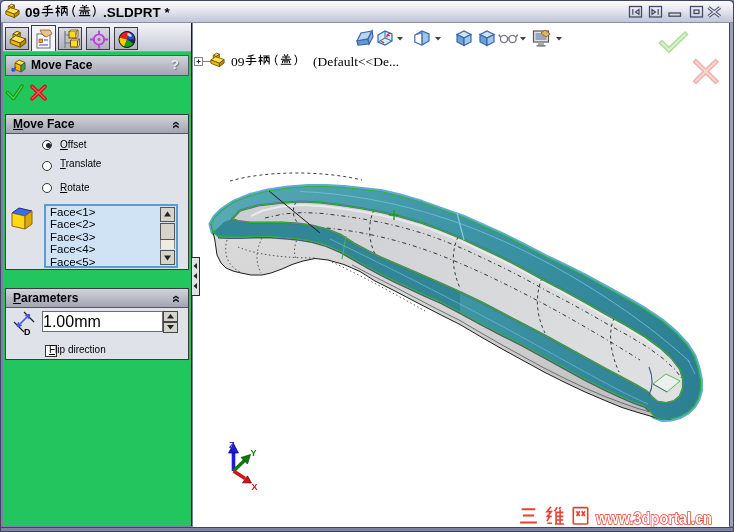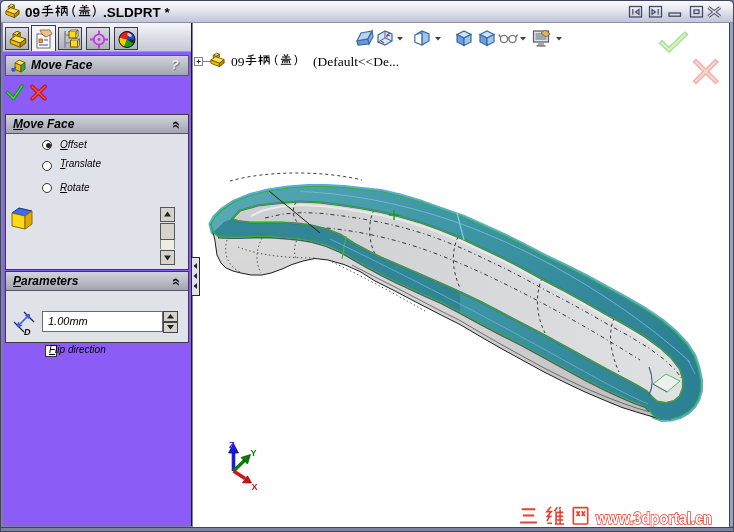--- a/index.html
+++ b/index.html
@@ -2,40 +2,40 @@
 <html><head>
 <meta charset="utf-8">
 <style>
 html,body{margin:0;padding:0;background:#fff;}
 *{box-sizing:border-box;}
 #win{position:relative;width:734px;height:532px;background:#7c82a0;font-family:"Liberation Sans",sans-serif;overflow:hidden;}
 #titlebar{position:absolute;left:1px;top:1px;width:732px;height:22px;
  background:linear-gradient(#fbfbfd 0%,#e8e9f0 40%,#d0d3e2 75%,#c2c6d8 100%);
  border-top-left-radius:4px;border-top-right-radius:4px;border-bottom:1px solid #8b90a8;}
 #winborder{position:absolute;inset:0;border:1px solid #3f455c;border-radius:4px 4px 0 0;pointer-events:none;z-index:50;}
-#panel{position:absolute;left:3px;top:23px;width:189px;height:503px;background:#8b5cf6;border-right:1px solid #1a1a1a;font-style:italic;}
+#panel{position:absolute;left:3px;top:23px;width:189px;height:503px;background:#22c55e;border-right:1px solid #1a1a1a;}
 #viewport{position:absolute;left:193px;top:23px;width:536px;height:504px;background:#ffffff;}
 #rightedge{position:absolute;right:0;top:23px;width:5px;height:503px;background:#9ba1b8;border-left:1px solid #3f455c;}
 #bottomedge{position:absolute;left:0;bottom:0;width:734px;height:5px;background:#7c82a0;border-top:1px solid #3f455c;}
 .tb{position:absolute;background:#c9cbd4;border:1px solid #3c3c44;}
 .tabicon{position:absolute;left:1px;top:1px;}
 .hdr{position:absolute;left:2px;width:184px;height:21px;
  background:linear-gradient(#d2d4dc,#a2a4b2);
  border:1px solid #55555e;color:#000;font-weight:bold;font-size:12px;line-height:18px;padding-left:7px;}
 .grp{position:absolute;left:2px;width:184px;border:1px solid #3a3a42;background:#e0e2e9;}
 .grphdr{height:19px;background:linear-gradient(#d2d4dc,#a2a4b2);border-bottom:1px solid #55555e;
  color:#000;font-weight:bold;font-size:12px;line-height:18px;padding-left:7px;}
 .chev{position:absolute;right:7px;top:1px;font-size:14px;font-weight:bold;color:#111;transform:rotate(90deg);}
 .radio{position:absolute;width:10px;height:10px;border-radius:50%;background:#fff;border:1px solid #333;}
 .rlabel{position:absolute;font-size:10px;color:#000;}
 u{text-decoration:underline;}
 #facelist{position:absolute;left:41px;top:181px;width:134px;height:64px;border:2px solid #5b9bd5;background:#cfe3f5;font-size:11.5px;color:#000;overflow:hidden;}
 #facelist div{padding-left:4px;line-height:12.4px;}
 .sbbtn{position:absolute;width:15px;height:15px;background:#d6d3ca;border:1px solid #555;display:flex;align-items:center;justify-content:center;}
-#spininput{position:absolute;left:39px;top:288px;width:121px;height:21px;background:#fff;border:1px solid #6a6a72;font-size:11px;line-height:19px;padding-left:5px;color:#000;}
+#spininput{position:absolute;left:39px;top:288px;width:121px;height:21px;background:#fff;border:1px solid #6a6a72;font-size:16px;line-height:19px;color:#000;}
 .spbtn{position:absolute;left:160px;width:15px;height:11px;background:#d6d3ca;border:1px solid #444;display:flex;align-items:center;justify-content:center;}
 #chkbox{position:absolute;left:42px;top:322px;width:12px;height:12px;background:#fff;border:1px solid #333;}
 #splittab{position:absolute;left:191px;top:257px;width:9px;height:39px;background:#dfe1e6;border:1px solid #2a2a2a;z-index:5;}
 </style>
 </head>
 <body>
 <div id="win">
 <svg width="0" height="0" style="position:absolute">
 <defs>
 <symbol id="g-shou" viewBox="0 0 100 100">
@@ -169,33 +169,40 @@
     <div class="rlabel" style="left:57px;top:116px"><u>O</u>ffset</div>
     <div class="radio" style="left:39px;top:138px"></div>
     <div class="rlabel" style="left:57px;top:135px"><u>T</u>ranslate</div>
     <div class="radio" style="left:39px;top:159.5px"></div>
     <div class="rlabel" style="left:57px;top:159px"><u>R</u>otate</div>
     <svg style="position:absolute;left:7px;top:183px" width="24" height="24" viewBox="0 0 24 24">
       <polygon points="2,7 9,2 22,5 15,10" fill="#3c6cf0" stroke="#1a2a80" stroke-width="1"></polygon>
       <polygon points="2,7 15,10 15,23 2,20" fill="#ffd816" stroke="#8a6a00" stroke-width="1"></polygon>
       <polygon points="15,10 22,5 22,18 15,23" fill="#e0a800" stroke="#8a6a00" stroke-width="1"></polygon>
     </svg>
+    <div id="facelist">
+      <div>Face&lt;1&gt;</div>
+        <div>Face&lt;2&gt;</div>
+        <div>Face&lt;3&gt;</div>
+        <div>Face&lt;4&gt;</div>
+        <div>Face&lt;5&gt;</div>
+    </div>
     <div class="sbbtn" style="left:157px;top:184px;">
         <svg width="9" height="9" viewBox="0 0 9 9">
           <polygon points="4.5,1.5 8,6.5 1,6.5" fill="#222"></polygon>
         </svg>
       </div>
     <div style="position:absolute;left:157px;top:200px;width:15px;height:26px;background:#efece2;border-left:1px solid #888;border-right:1px solid #888"></div>
     <div style="position:absolute;left:157px;top:200px;width:15px;height:17px;background:#d6d3ca;border:1px solid #555"></div>
     <div class="sbbtn" style="left:157px;top:227px;">
         <svg width="9" height="9" viewBox="0 0 9 9">
           <polygon points="4.5,7.5 8,2.5 1,2.5" fill="#222"></polygon>
         </svg>
       </div>
-    <div class="grp" style="top:248px;height:72px;">
+    <div class="grp" style="top:265px;height:72px;">
       <div class="grphdr"><u>P</u>arameters<span class="chev">«</span></div>
     </div>
     <svg style="position:absolute;left:9px;top:287px" width="24" height="26" viewBox="0 0 24 26">
       <path d="M12,2 L22,12" stroke="#222" stroke-width="1.3"></path>
       <path d="M2,12 L12,22" stroke="#222" stroke-width="1.3"></path>
       <path d="M5.5,16.5 L17.5,4.5" stroke="#3858e8" stroke-width="1.6"></path>
       <path d="M5.5,16.5 l1.2,-4.2 M5.5,16.5 l4.2,-1.2 M17.5,4.5 l-4.2,1.2 M17.5,4.5 l-1.2,4.2" stroke="#3858e8" stroke-width="1.6" fill="none"></path>
       <text x="12" y="25" font-size="9" font-weight="bold" fill="#000" font-family="Liberation Sans,sans-serif">D</text>
     </svg>
     <div id="spininput">1.00mm</div>

